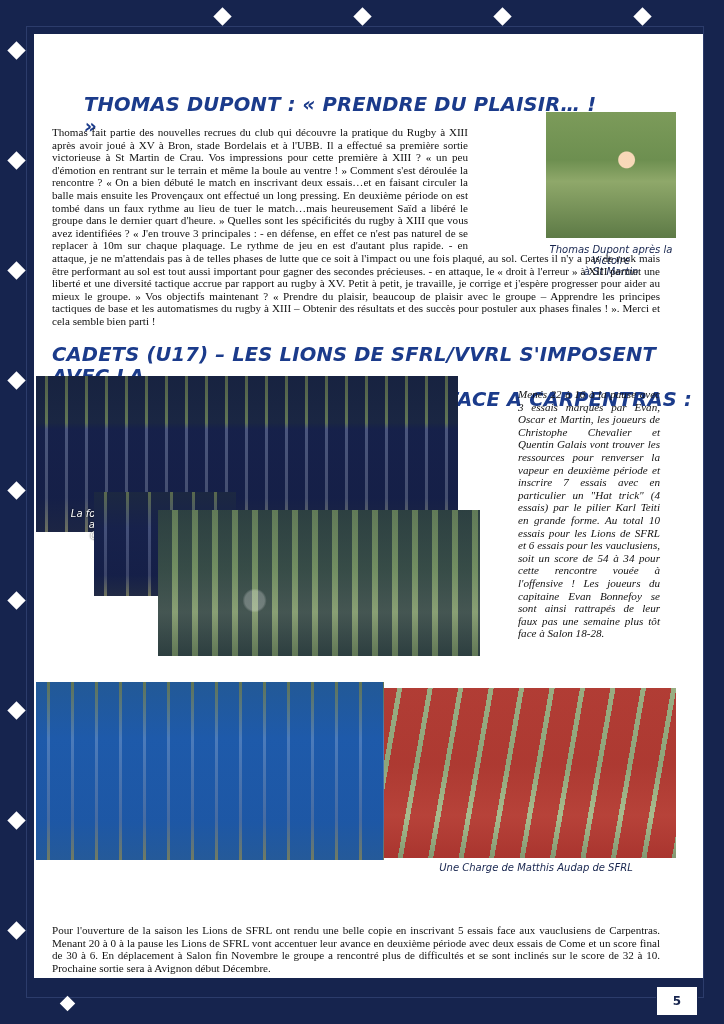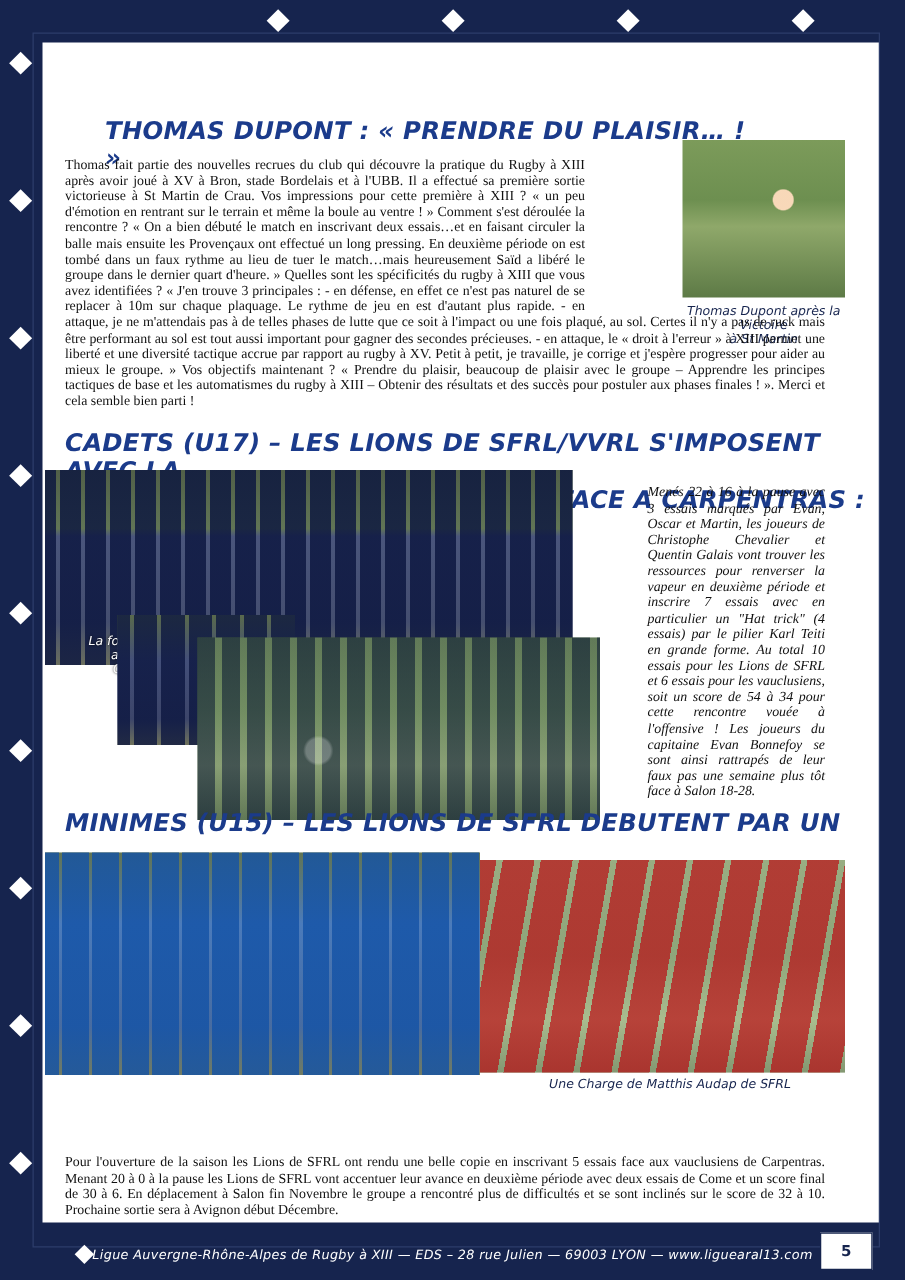--- a/index.html
+++ b/index.html
@@ -292,32 +292,30 @@
 
     <div class="photo ph-team1b" style="left:58px; top:452px; width:142px; height:104px;"></div>
 
     <div class="photo ph-action1" style="left:122px; top:470px; width:322px; height:146px;"></div>
 
     <div class="col-right-u17">
       <p class="para">Menés 22 à 16 à la pause avec 3 essais marqués par Evan, Oscar et Martin, les joueurs de Christophe Chevalier et Quentin Galais vont trouver les ressources pour renverser la vapeur en deuxième période et inscrire 7 essais avec en particulier un "Hat trick" (4 essais) par le pilier Karl Teiti en grande forme. Au total 10 essais pour les Lions de SFRL et 6 essais pour les vauclusiens, soit un score de 54 à 34 pour cette rencontre vouée à l'offensive ! Les joueurs du capitaine Evan Bonnefoy se sont ainsi rattrapés de leur faux pas une semaine plus tôt face à Salon 18-28.</p>
     </div>
 
     <h1 class="title title-3">
-      <div class="l1">MINIMES (U15) – LES LIONS DE SFRL DEBUTENT PAR UN</div>
     </h1>
 
     <div class="photo ph-team2" style="left:0px; top:642px; width:348px; height:178px;"></div>
 
     <div class="photo ph-action2" style="left:348px; top:648px; width:292px; height:170px;"></div>
     <div class="cap" style="left:370px; top:822px; width:260px;">
       <span>Une Charge de Matthis Audap de SFRL</span>
     </div>
 
     <div class="bottom-text">
       <p class="para">Pour l'ouverture de la saison les Lions de SFRL ont rendu une belle copie en inscrivant 5 essais face aux vauclusiens de Carpentras. Menant 20 à 0 à la pause les Lions de SFRL vont accentuer leur avance en deuxième période avec deux essais de Come  et un score final de 30 à 6. En déplacement à Salon fin Novembre  le groupe a rencontré plus de difficultés et se sont inclinés sur le score de 32 à 10. Prochaine sortie sera à Avignon début Décembre.</p>
     </div>
 
   </div>
 
-  <div class="footer-text">Ligue Auvergne-Rhône-Alpes de Rugby à XIII — EDS – 28 rue Julien — 69003  LYON — www.liguearal13.com</div>
   <div class="page-num-box">5</div>
 
 </div>
 
 </body></html>

